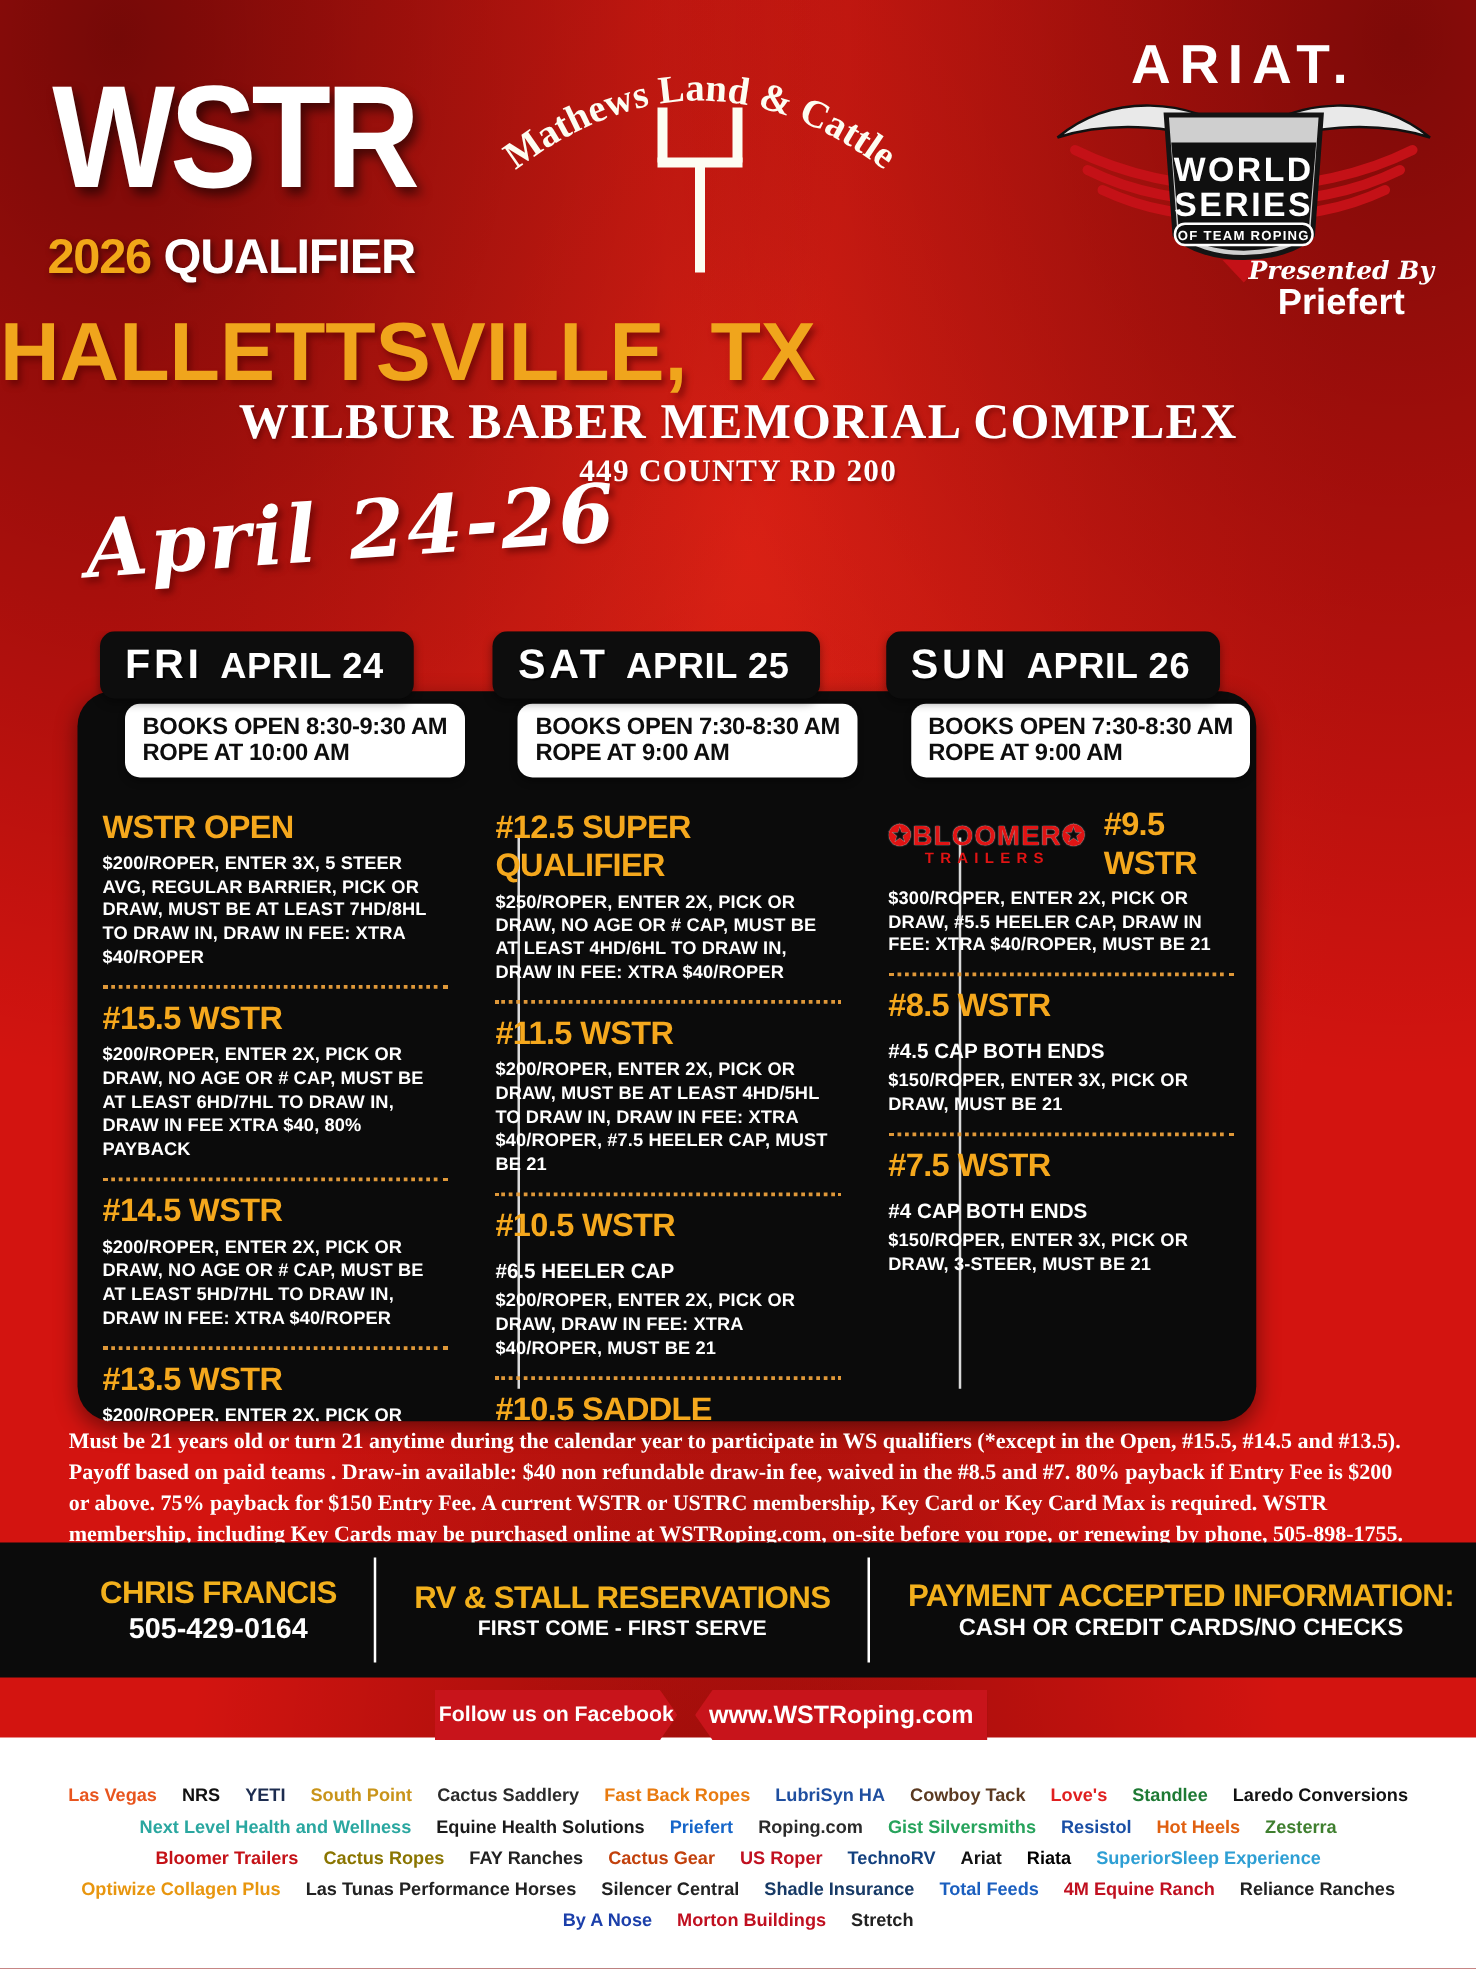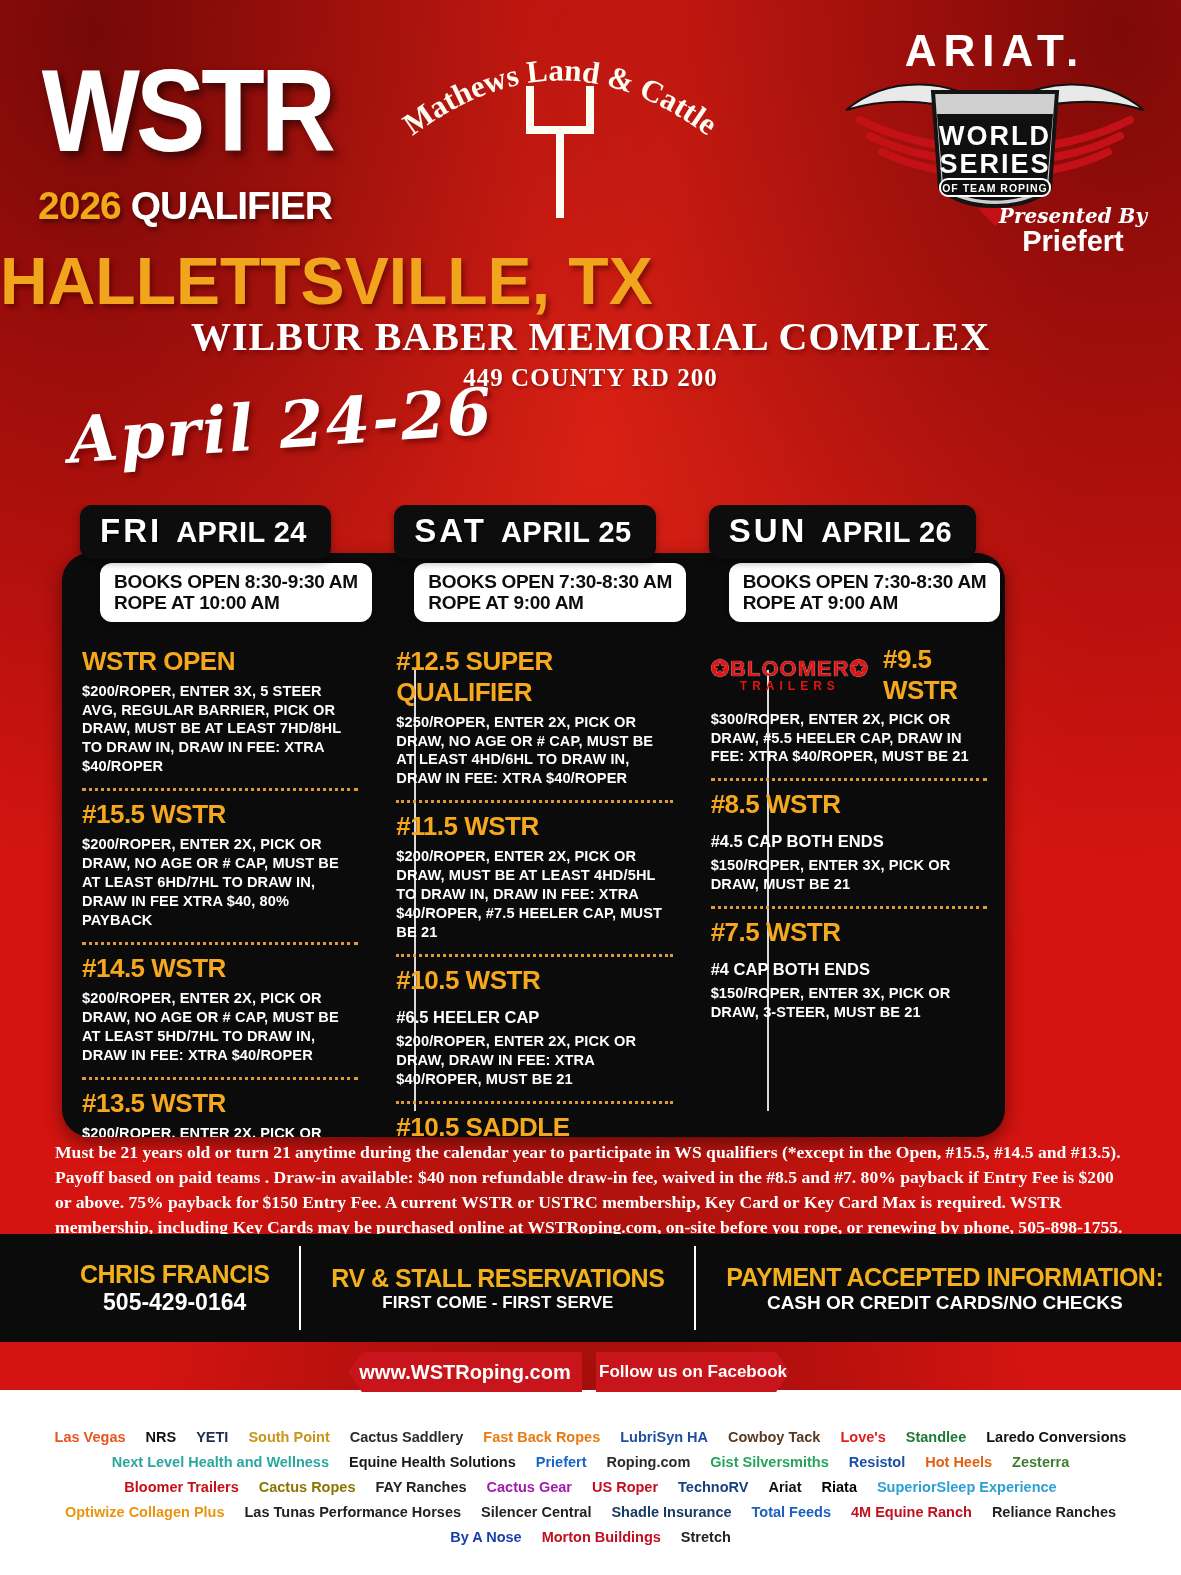--- a/index.html
+++ b/index.html
@@ -324,22 +324,22 @@
       <div class="c-sub small">FIRST COME - FIRST SERVE</div>
     </div>
     <div class="vdiv"></div>
     <div class="contact-col">
       <div class="c-title">PAYMENT ACCEPTED INFORMATION:</div>
       <div class="c-sub med">CASH OR CREDIT CARDS/NO CHECKS</div>
     </div>
   </div>
 
   <div class="ribbons">
+    <div class="ribbon fb">Follow us on Facebook</div>
     <div class="ribbon web">www.WSTRoping.com</div>
-    <div class="ribbon fb">Follow us on Facebook</div>
   </div>
 
   <div class="sponsors">
       <span class="chip" style="color: rgb(232, 85, 30);">Las Vegas</span>
       <span class="chip" style="color: rgb(17, 17, 17);">NRS</span>
       <span class="chip" style="color: rgb(29, 45, 80);">YETI</span>
       <span class="chip" style="color: rgb(201, 148, 26);">South Point</span>
       <span class="chip" style="color: rgb(43, 43, 43);">Cactus Saddlery</span>
       <span class="chip" style="color: rgb(232, 123, 16);">Fast Back Ropes</span>
       <span class="chip" style="color: rgb(31, 79, 160);">LubriSyn HA</span>
@@ -351,21 +351,21 @@
       <span class="chip" style="color: rgb(26, 26, 26);">Equine Health Solutions</span>
       <span class="chip" style="color: rgb(21, 101, 201);">Priefert</span>
       <span class="chip" style="color: rgb(43, 43, 43);">Roping.com</span>
       <span class="chip" style="color: rgb(39, 163, 92);">Gist Silversmiths</span>
       <span class="chip" style="color: rgb(26, 79, 165);">Resistol</span>
       <span class="chip" style="color: rgb(224, 96, 16);">Hot Heels</span>
       <span class="chip" style="color: rgb(63, 127, 47);">Zesterra</span>
       <span class="chip" style="color: rgb(196, 17, 23);">Bloomer Trailers</span>
       <span class="chip" style="color: rgb(138, 117, 0);">Cactus Ropes</span>
       <span class="chip" style="color: rgb(34, 34, 34);">FAY Ranches</span>
-      <span class="chip" style="color: #a21caf;">Cactus Gear</span>
+      <span class="chip" style="color: #c2410c;">Cactus Gear</span>
       <span class="chip" style="color: rgb(192, 16, 32);">US Roper</span>
       <span class="chip" style="color: rgb(20, 65, 127);">TechnoRV</span>
       <span class="chip" style="color: rgb(17, 17, 17);">Ariat</span>
       <span class="chip" style="color: #000000;">Riata</span>
       <span class="chip" style="color: rgb(46, 159, 212);">SuperiorSleep Experience</span>
       <span class="chip" style="color: rgb(232, 150, 15);">Optiwize Collagen Plus</span>
       <span class="chip" style="color: rgb(34, 34, 34);">Las Tunas Performance Horses</span>
       <span class="chip" style="color: rgb(34, 34, 34);">Silencer Central</span>
       <span class="chip" style="color: rgb(23, 58, 102);">Shadle Insurance</span>
       <span class="chip" style="color: rgb(27, 95, 191);">Total Feeds</span>

